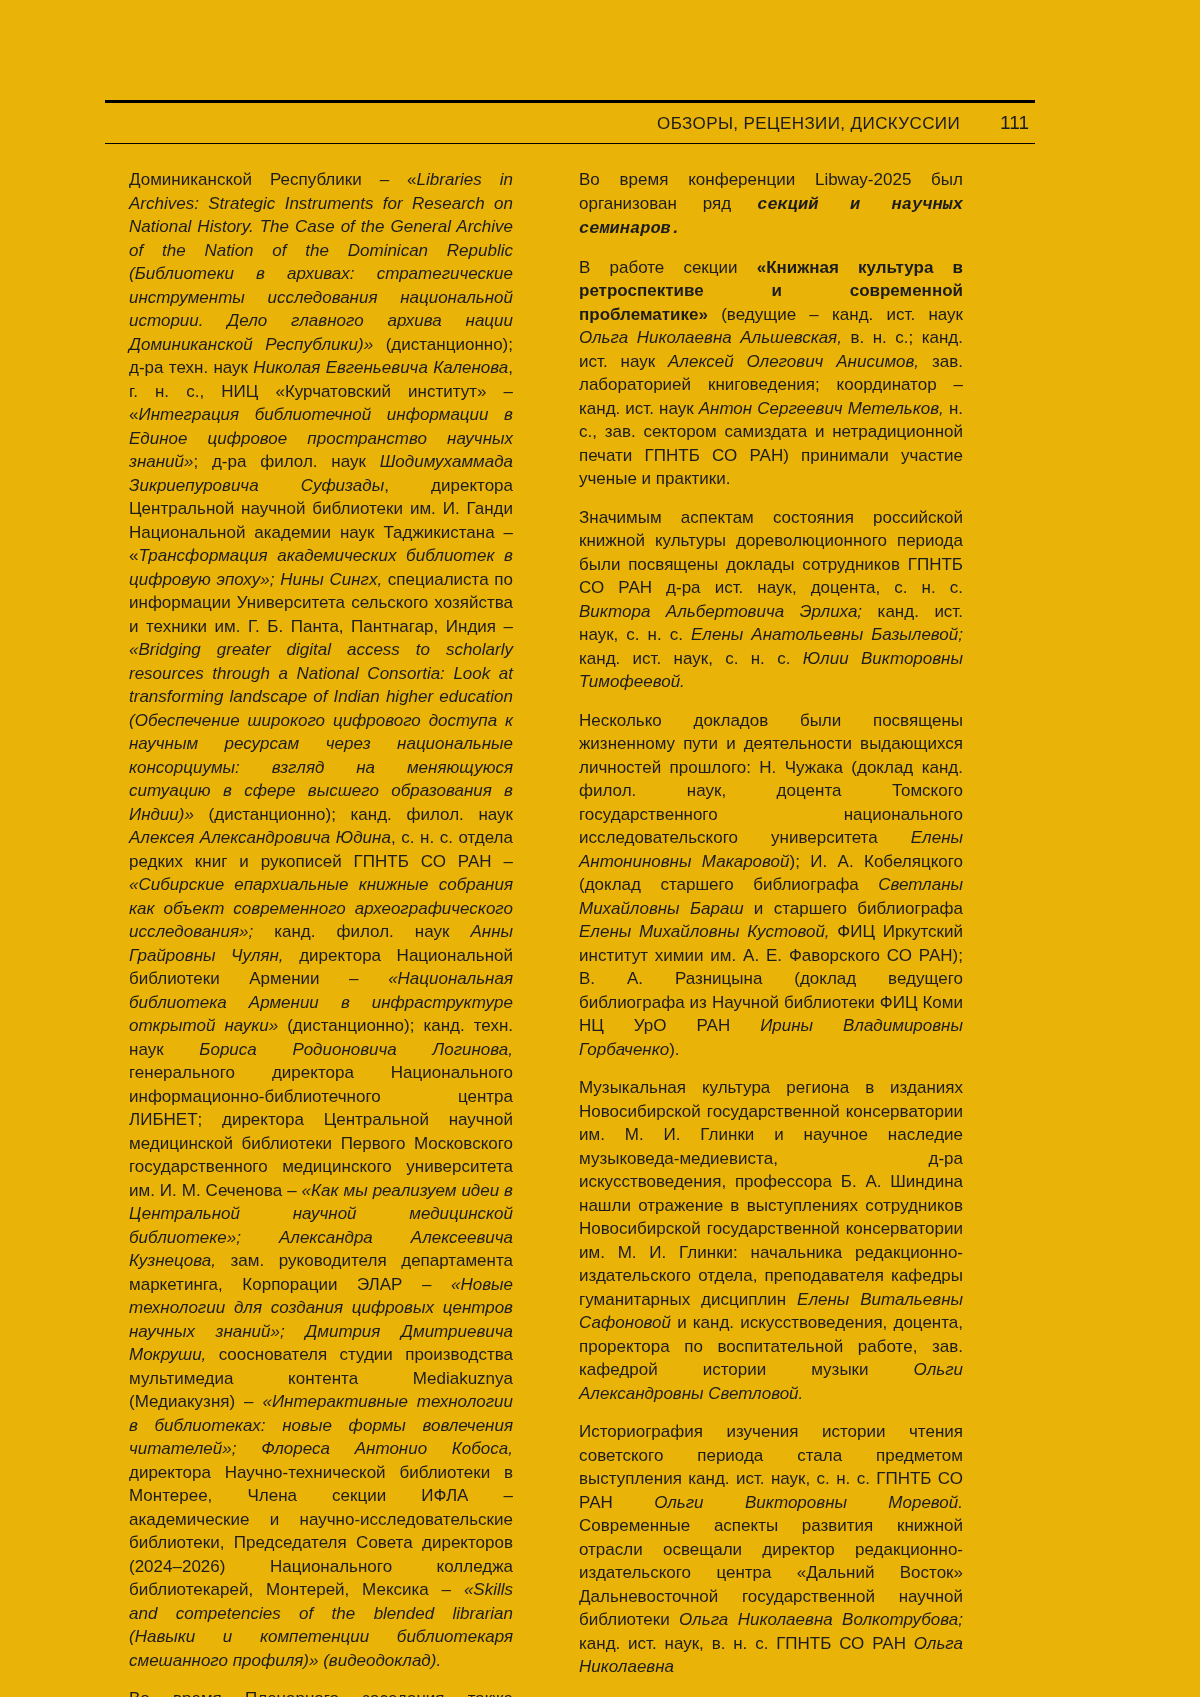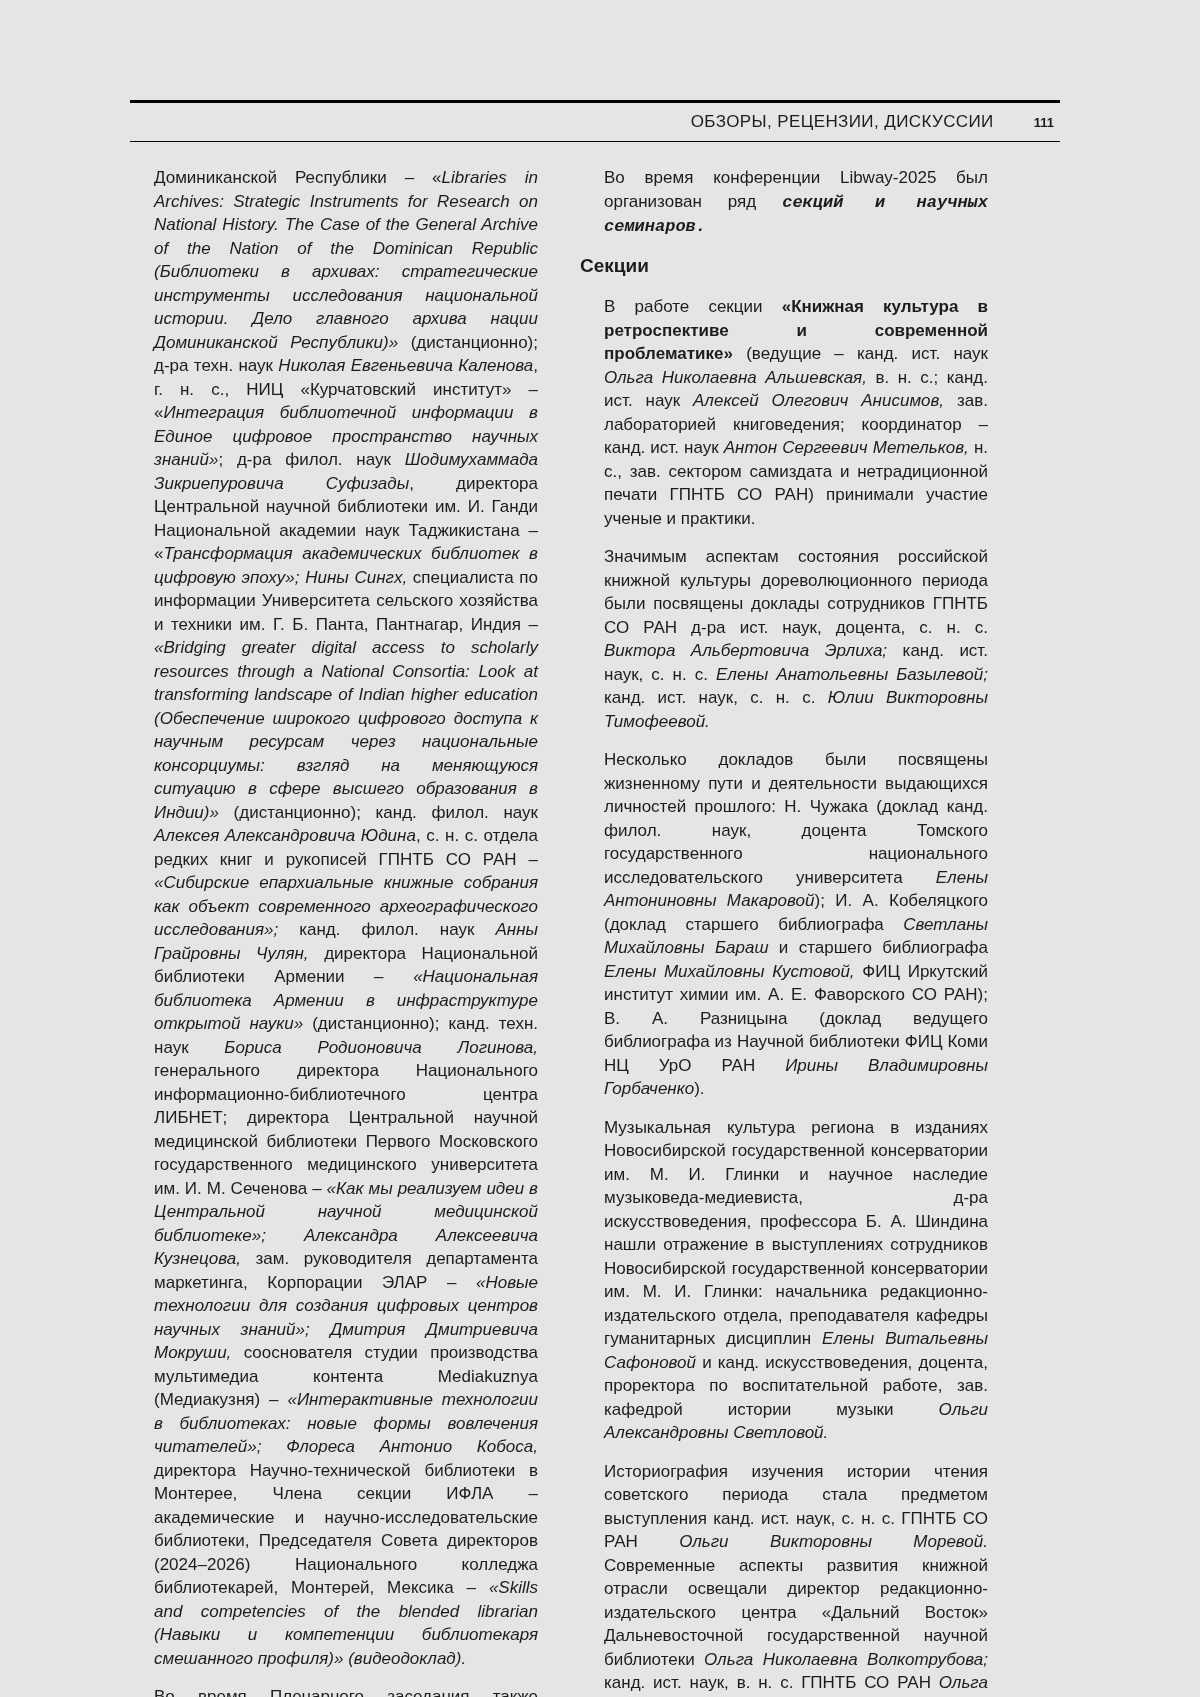--- a/index.html
+++ b/index.html
@@ -2,31 +2,31 @@
 <html lang="ru"><head>
 <meta charset="utf-8">
 <style>
   * { margin: 0; padding: 0; box-sizing: border-box; }
   html, body { background: #ffffff; }
   body {
     width: 1200px; height: 1697px;
     font-family: "Liberation Sans", "DejaVu Sans", sans-serif;
     color: #1c1c1c;
   }
-  .page { position: relative; width: 1200px; height: 1697px; overflow: hidden; background: #e5e5e5; padding-left: 25px; }
+  .page { position: relative; width: 1200px; height: 1697px; overflow: hidden; background: #eab308; }
   .content { margin-left: 105px; width: 930px; }
   .running-head {
     margin-top: 100px;
     border-top: 3px solid #000;
     border-bottom: 1.5px solid #000;
     display: flex; justify-content: flex-end; align-items: baseline;
     gap: 40px; padding: 9px 6px 9px 0;
   }
   .running-head .title { font-size: 17px; letter-spacing: 0.4px; }
-  .running-head .pagenum { font-size: 13px; font-weight: bold; }
+  .running-head .pagenum { font-size: 19px; font-weight: normal; }
   .columns { display: flex; gap: 42px; margin-top: 24px; width: 858px; }
   .col {
     width: 408px; font-size: 17px; line-height: 23.5px;
     text-align: justify; hyphens: auto; -webkit-hyphens: auto;
   }
   .col p { margin-bottom: 15px; margin-left: 24px; }
   .col h2 { font-size: 19px; font-weight: bold; margin: 14px 0 18px 0; text-align: left; }
   .i  { font-style: italic; }
   .b  { font-weight: bold; }
   .bi { font-weight: bold; font-style: italic; font-family: Liberation Mono, monospace; }
@@ -42,21 +42,20 @@
       <span class="pagenum">111</span>
     </div>
 
     <div class="columns">
       <div class="col">
           <p><span>Доминиканской Республики – «</span><span class="i">Libraries in Archives: Strategic Instruments for Research on National History. The Case of the General Archive of the Nation of the Dominican Republic (Библиотеки в архивах: стратегические инструменты исследования национальной истории. Дело главного архива нации Доминиканской Республики)»</span><span> (дистанционно); д-ра техн. наук </span><span class="i">Николая Евгеньевича Каленова</span><span>, г. н. с., НИЦ «Курчатовский институт» – «</span><span class="i">Интеграция библиотечной информации в Единое цифровое пространство научных знаний»</span><span>; д-ра филол. наук </span><span class="i">Шодимухаммада Зикриепуровича Суфизады</span><span>, директора Центральной научной библиотеки им. И. Ганди Национальной академии наук Таджикистана – «</span><span class="i">Трансформация академических библиотек в цифровую эпоху»; Нины Сингх,</span><span> специалиста по информации Университета сельского хозяйства и техники им. Г. Б. Панта, Пантнагар, Индия – </span><span class="i">«Bridging greater digital access to scholarly resources through a National Consortia: Look at transforming landscape of Indian higher education (Обеспечение широкого цифрового доступа к научным ресурсам через национальные консорциумы: взгляд на меняющуюся ситуацию в сфере высшего образования в Индии)»</span><span> (дистанционно); канд. филол. наук </span><span class="i">Алексея Александровича Юдина</span><span>, с. н. с. отдела редких книг и рукописей ГПНТБ СО РАН – </span><span class="i">«Сибирские епархиальные книжные собрания как объект современного археографического исследования»;</span><span> канд. филол. наук </span><span class="i">Анны Грайровны Чулян,</span><span> директора Национальной библиотеки Армении – </span><span class="i">«Национальная библиотека Армении в инфраструктуре открытой науки»</span><span> (дистанционно); канд. техн. наук </span><span class="i">Бориса Родионовича Логинова,</span><span> генерального директора Национального информационно-библиотечного центра ЛИБНЕТ; директора Центральной научной медицинской библиотеки Первого Московского государственного медицинского университета им. И. М. Сеченова – </span><span class="i">«Как мы реализуем идеи в Центральной научной медицинской библиотеке»; Александра Алексеевича Кузнецова,</span><span> зам. руководителя департамента маркетинга, Корпорации ЭЛАР – </span><span class="i">«Новые технологии для создания цифровых центров научных знаний»; Дмитрия Дмитриевича Мокруши,</span><span> сооснователя студии производства мультимедиа контента Mediakuznya (Медиакузня) – </span><span class="i">«Интерактивные технологии в библиотеках: новые формы вовлечения читателей»; Флореса Антонио Кобоса,</span><span> директора Научно-технической библиотеки в Монтерее, Члена секции ИФЛА – академические и научно-исследовательские библиотеки, Председателя Совета директоров (2024–2026) Национального колледжа библиотекарей, Монтерей, Мексика – </span><span class="i">«Skills and competencies of the blended librarian (Навыки и компетенции библиотекаря смешанного профиля)» (видеодоклад).</span></p>
           <p><span>Во время Пленарного заседания также состоялась презентация информационных ресурсов и научных изданий ГПНТБ СО РАН и демонстрация планетарного сканера Корпорации «ЭЛАР».</span></p>
         </div>
       <div class="col">
           <p><span>Во время конференции Libway-2025 был организован ряд </span><span class="bi">секций и научных семинаров.</span></p>
-          <h2>Секции</h2>
           <p><span>В работе секции </span><span class="b">«Книжная культура в ретроспективе и современной проблематике»</span><span> (ведущие – канд. ист. наук </span><span class="i">Ольга Николаевна Альшевская,</span><span> в. н. с.; канд. ист. наук </span><span class="i">Алексей Олегович Анисимов,</span><span> зав. лабораторией книговедения; координатор – канд. ист. наук </span><span class="i">Антон Сергеевич Метельков,</span><span> н. с., зав. сектором самиздата и нетрадиционной печати ГПНТБ СО РАН) принимали участие ученые и практики.</span></p>
           <p><span>Значимым аспектам состояния российской книжной культуры дореволюционного периода были посвящены доклады сотрудников ГПНТБ СО РАН д-ра ист. наук, доцента, с. н. с. </span><span class="i">Виктора Альбертовича Эрлиха;</span><span> канд. ист. наук, с. н. с. </span><span class="i">Елены Анатольевны Базылевой;</span><span> канд. ист. наук, с. н. с. </span><span class="i">Юлии Викторовны Тимофеевой.</span></p>
           <p><span>Несколько докладов были посвящены жизненному пути и деятельности выдающихся личностей прошлого: Н. Чужака (доклад канд. филол. наук, доцента Томского государственного национального исследовательского университета </span><span class="i">Елены Антониновны Макаровой</span><span>); И. А. Кобеляцкого (доклад старшего библиографа </span><span class="i">Светланы Михайловны Бараш</span><span> и старшего библиографа </span><span class="i">Елены Михайловны Кустовой,</span><span> ФИЦ Иркутский институт химии им. А. Е. Фаворского СО РАН); В. А. Разницына (доклад ведущего библиографа из Научной библиотеки ФИЦ Коми НЦ УрО РАН </span><span class="i">Ирины Владимировны Горбаченко</span><span>).</span></p>
           <p><span>Музыкальная культура региона в изданиях Новосибирской государственной консерватории им. М. И. Глинки и научное наследие музыковеда-медиевиста, д-ра искусствоведения, профессора Б. А. Шиндина нашли отражение в выступлениях сотрудников Новосибирской государственной консерватории им. М. И. Глинки: начальника редакционно-издательского отдела, преподавателя кафедры гуманитарных дисциплин </span><span class="i">Елены Витальевны Сафоновой</span><span> и канд. искусствоведения, доцента, проректора по воспитательной работе, зав. кафедрой истории музыки </span><span class="i">Ольги Александровны Светловой.</span></p>
           <p><span>Историография изучения истории чтения советского периода стала предметом выступления канд. ист. наук, с. н. с. ГПНТБ СО РАН </span><span class="i">Ольги Викторовны Моревой.</span><span> Современные аспекты развития книжной отрасли освещали директор редакционно-издательского центра «Дальний Восток» Дальневосточной государственной научной библиотеки </span><span class="i">Ольга Николаевна Волкотрубова;</span><span> канд. ист. наук, в. н. с. ГПНТБ СО РАН </span><span class="i">Ольга Николаевна</span></p>
         </div>
     </div>
 
   </div>
 </div>

